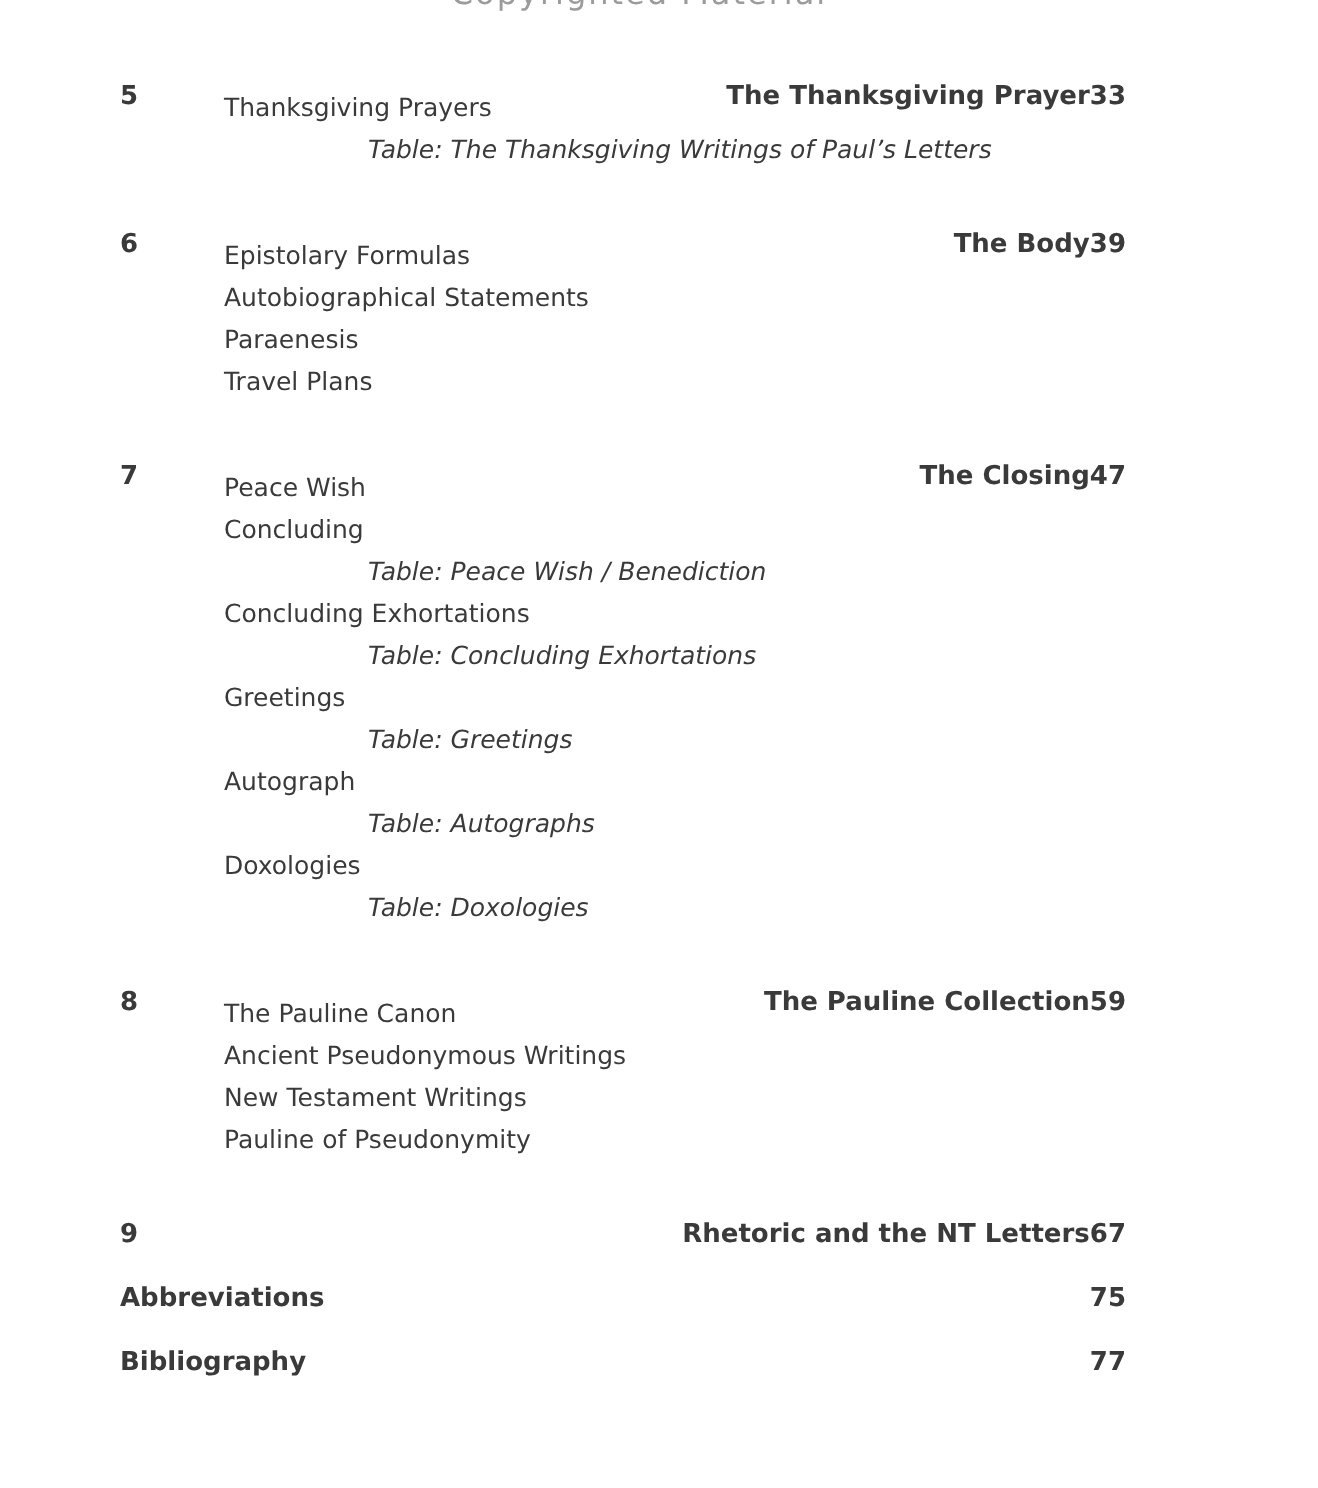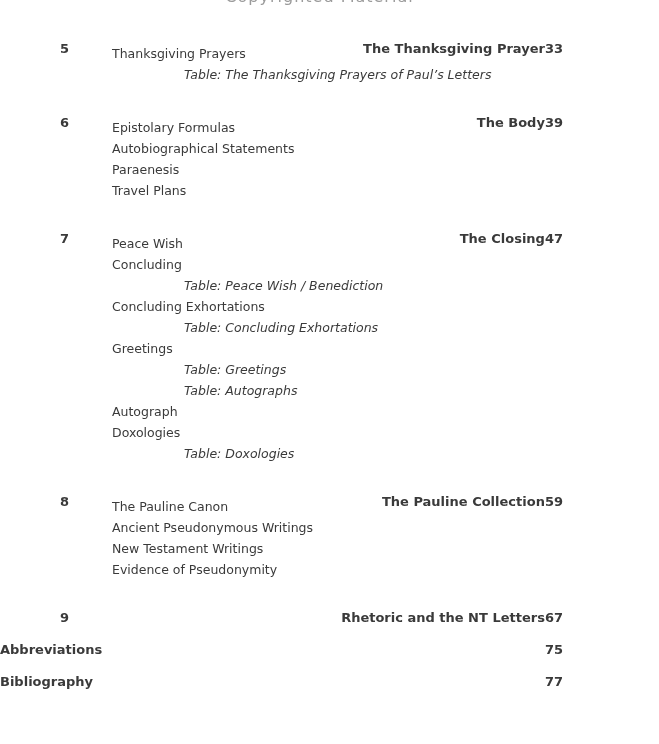--- a/index.html
+++ b/index.html
@@ -51,20 +51,21 @@
     margin-left: 60px;
     width: 40px;
   }
   .chapter .title {
     flex: 1 1 auto;
     overflow: hidden;
     text-align: right;
   }
   .backmatter .label {
     flex: 1 1 auto;
+    margin-left: 60px;
     overflow: hidden;
   }
   .sub .label {
     padding-left: 112px;
   }
   .tableref .label {
     padding-left: 184px;
     font-style: italic;
   }
   .page {
@@ -82,21 +83,21 @@
 <div class="toc">
     <div class="row chapter major">
       <span class="num">5</span>
       <span class="title">The Thanksgiving Prayer</span>
       <span class="page">33</span>
     </div>
     <div class="row sub">
       <span class="label">Thanksgiving Prayers</span>
     </div>
     <div class="row tableref">
-      <span class="label">Table: The Thanksgiving Prayers of Paul’s Letters</span>
+      <span class="label">Table: The Thanksgiving Writings of Paul’s Letters</span>
     </div>
     <div class="row chapter major">
       <span class="num">6</span>
       <span class="title">The Body</span>
       <span class="page">39</span>
     </div>
     <div class="row sub">
       <span class="label">Epistolary Formulas</span>
     </div>
     <div class="row sub">
@@ -127,25 +128,25 @@
     </div>
     <div class="row tableref">
       <span class="label">Table: Concluding Exhortations</span>
     </div>
     <div class="row sub">
       <span class="label">Greetings</span>
     </div>
     <div class="row tableref">
       <span class="label">Table: Greetings</span>
     </div>
+    <div class="row sub">
+      <span class="label">Autograph</span>
+    </div>
     <div class="row tableref">
       <span class="label">Table: Autographs</span>
-    </div>
-    <div class="row sub">
-      <span class="label">Autograph</span>
     </div>
     <div class="row sub">
       <span class="label">Doxologies</span>
     </div>
     <div class="row tableref">
       <span class="label">Table: Doxologies</span>
     </div>
     <div class="row chapter major">
       <span class="num">8</span>
       <span class="title">The Pauline Collection</span>
@@ -154,21 +155,21 @@
     <div class="row sub">
       <span class="label">The Pauline Canon</span>
     </div>
     <div class="row sub">
       <span class="label">Ancient Pseudonymous Writings</span>
     </div>
     <div class="row sub">
       <span class="label">New Testament Writings</span>
     </div>
     <div class="row sub">
-      <span class="label">Evidence of Pseudonymity</span>
+      <span class="label">Pauline of Pseudonymity</span>
     </div>
     <div class="row chapter major">
       <span class="num">9</span>
       <span class="title">Rhetoric and the NT Letters</span>
       <span class="page">67</span>
     </div>
     <div class="row backmatter major">
       <span class="label">Abbreviations</span>
       <span class="page">75</span>
     </div>

